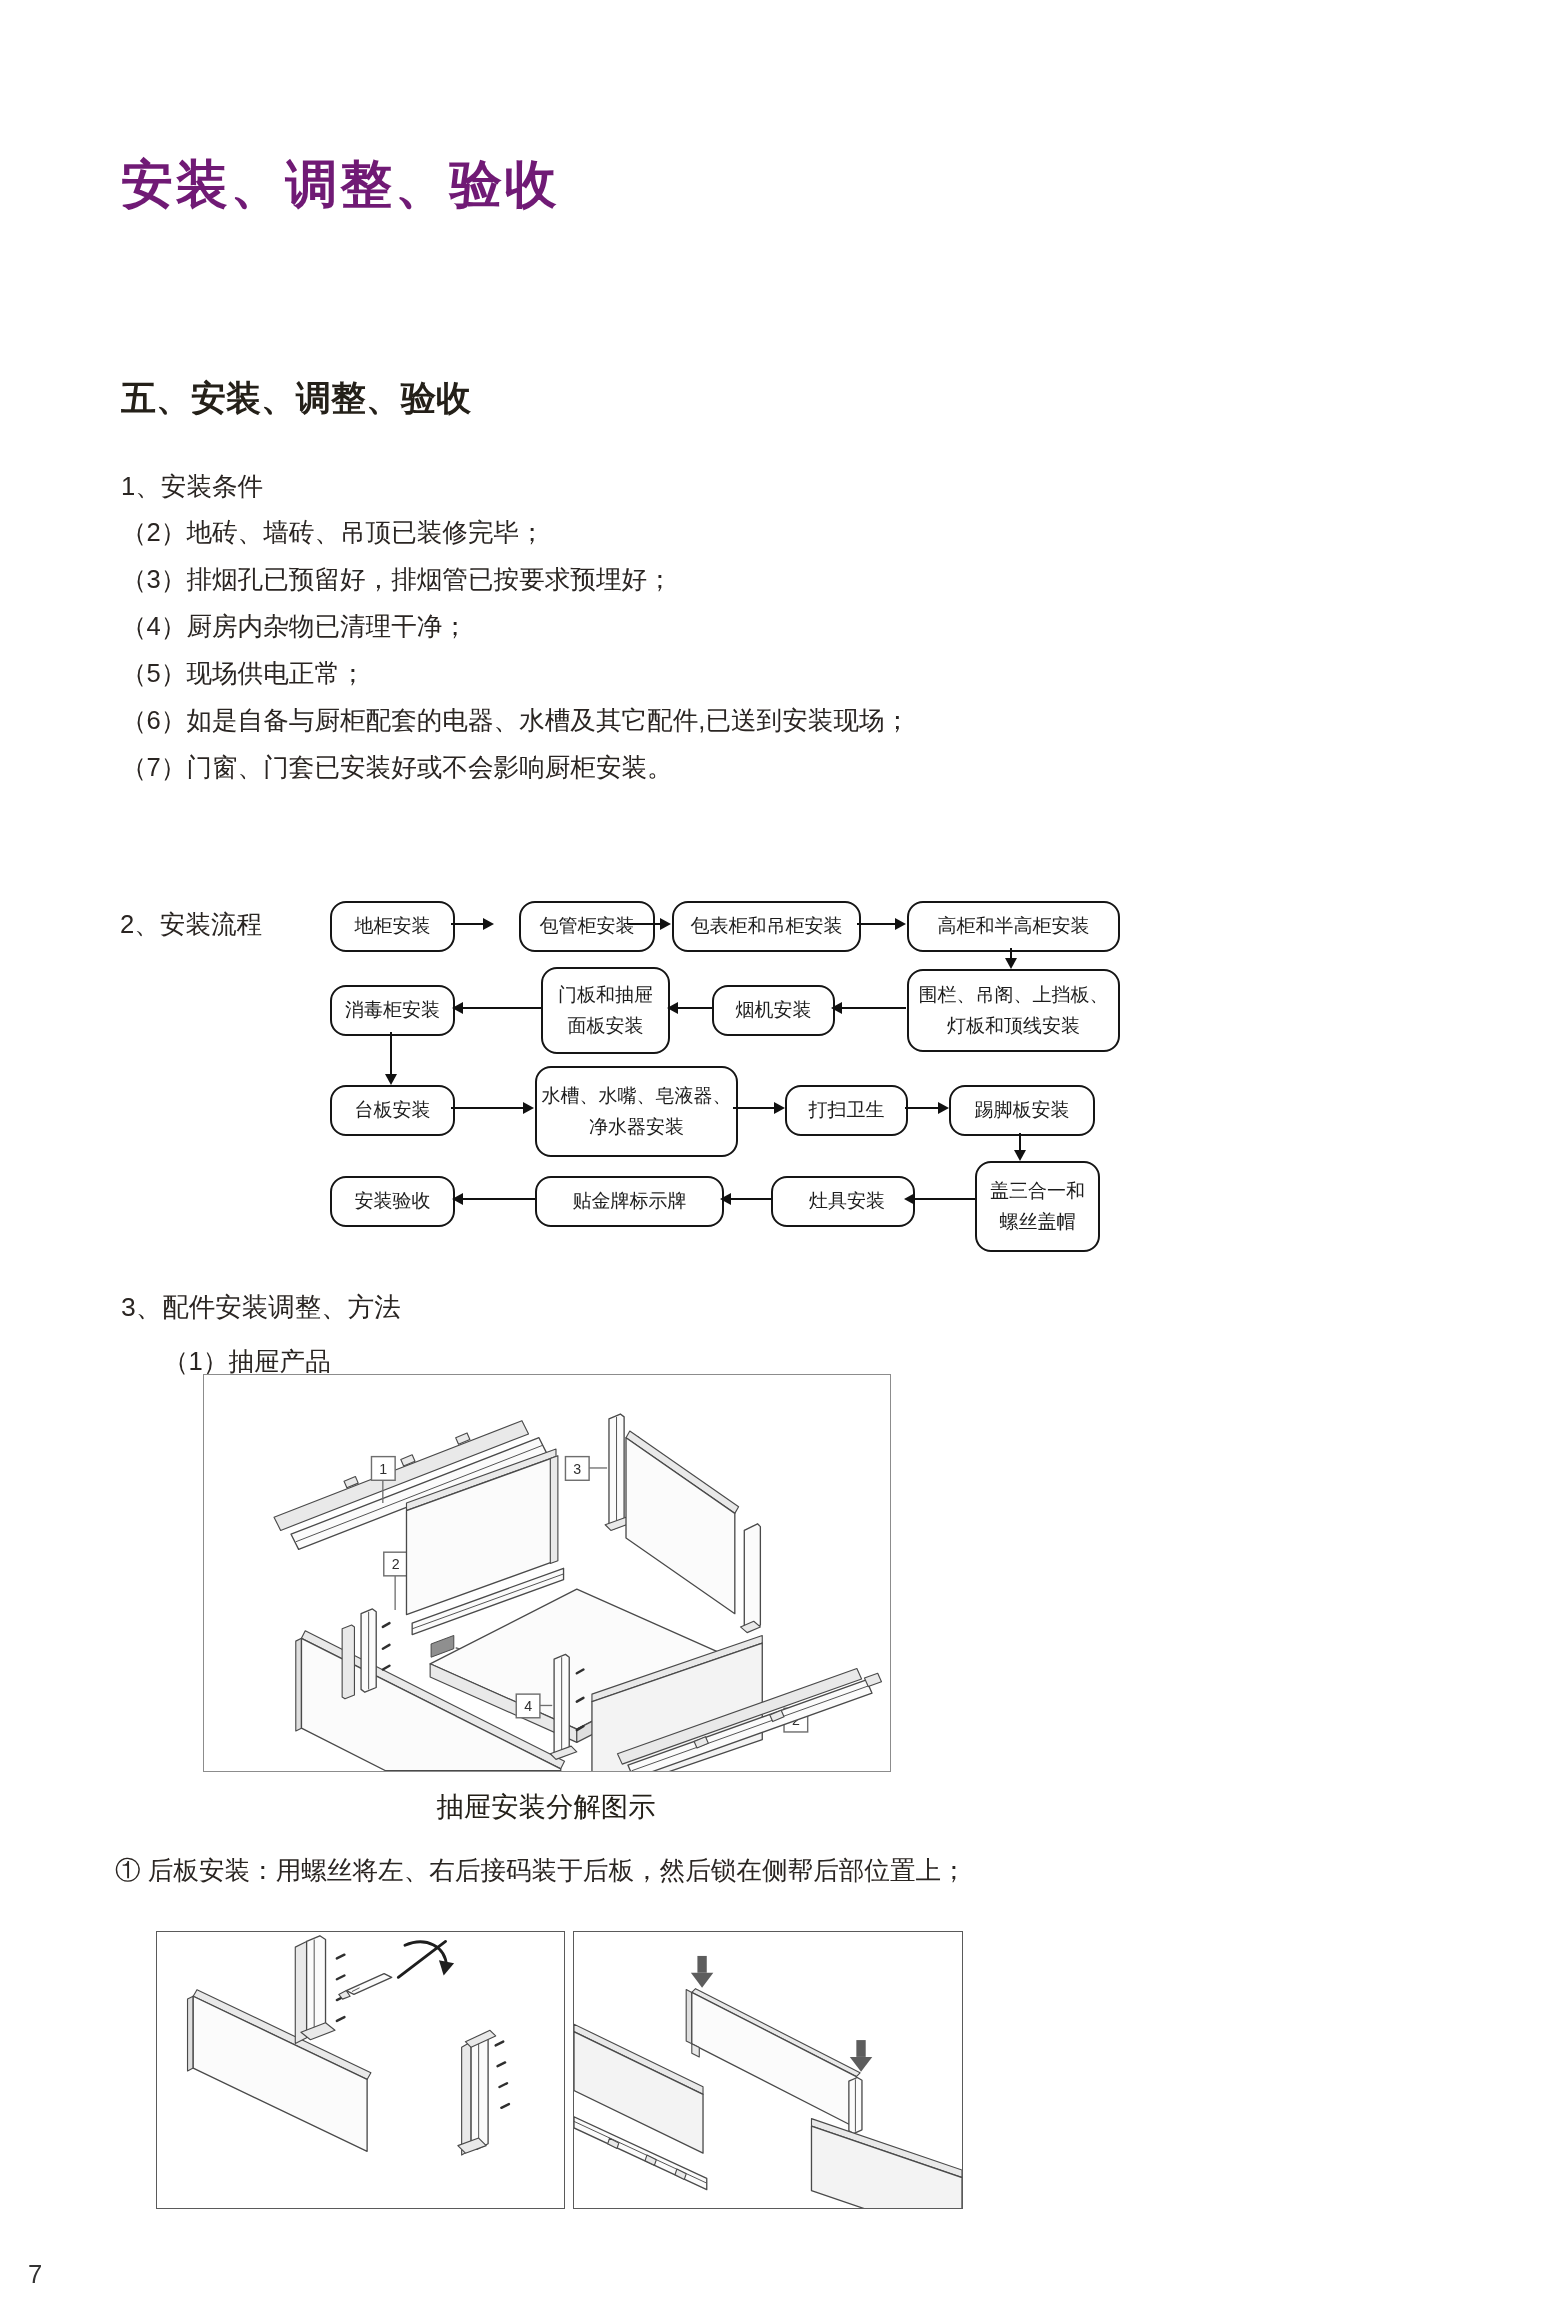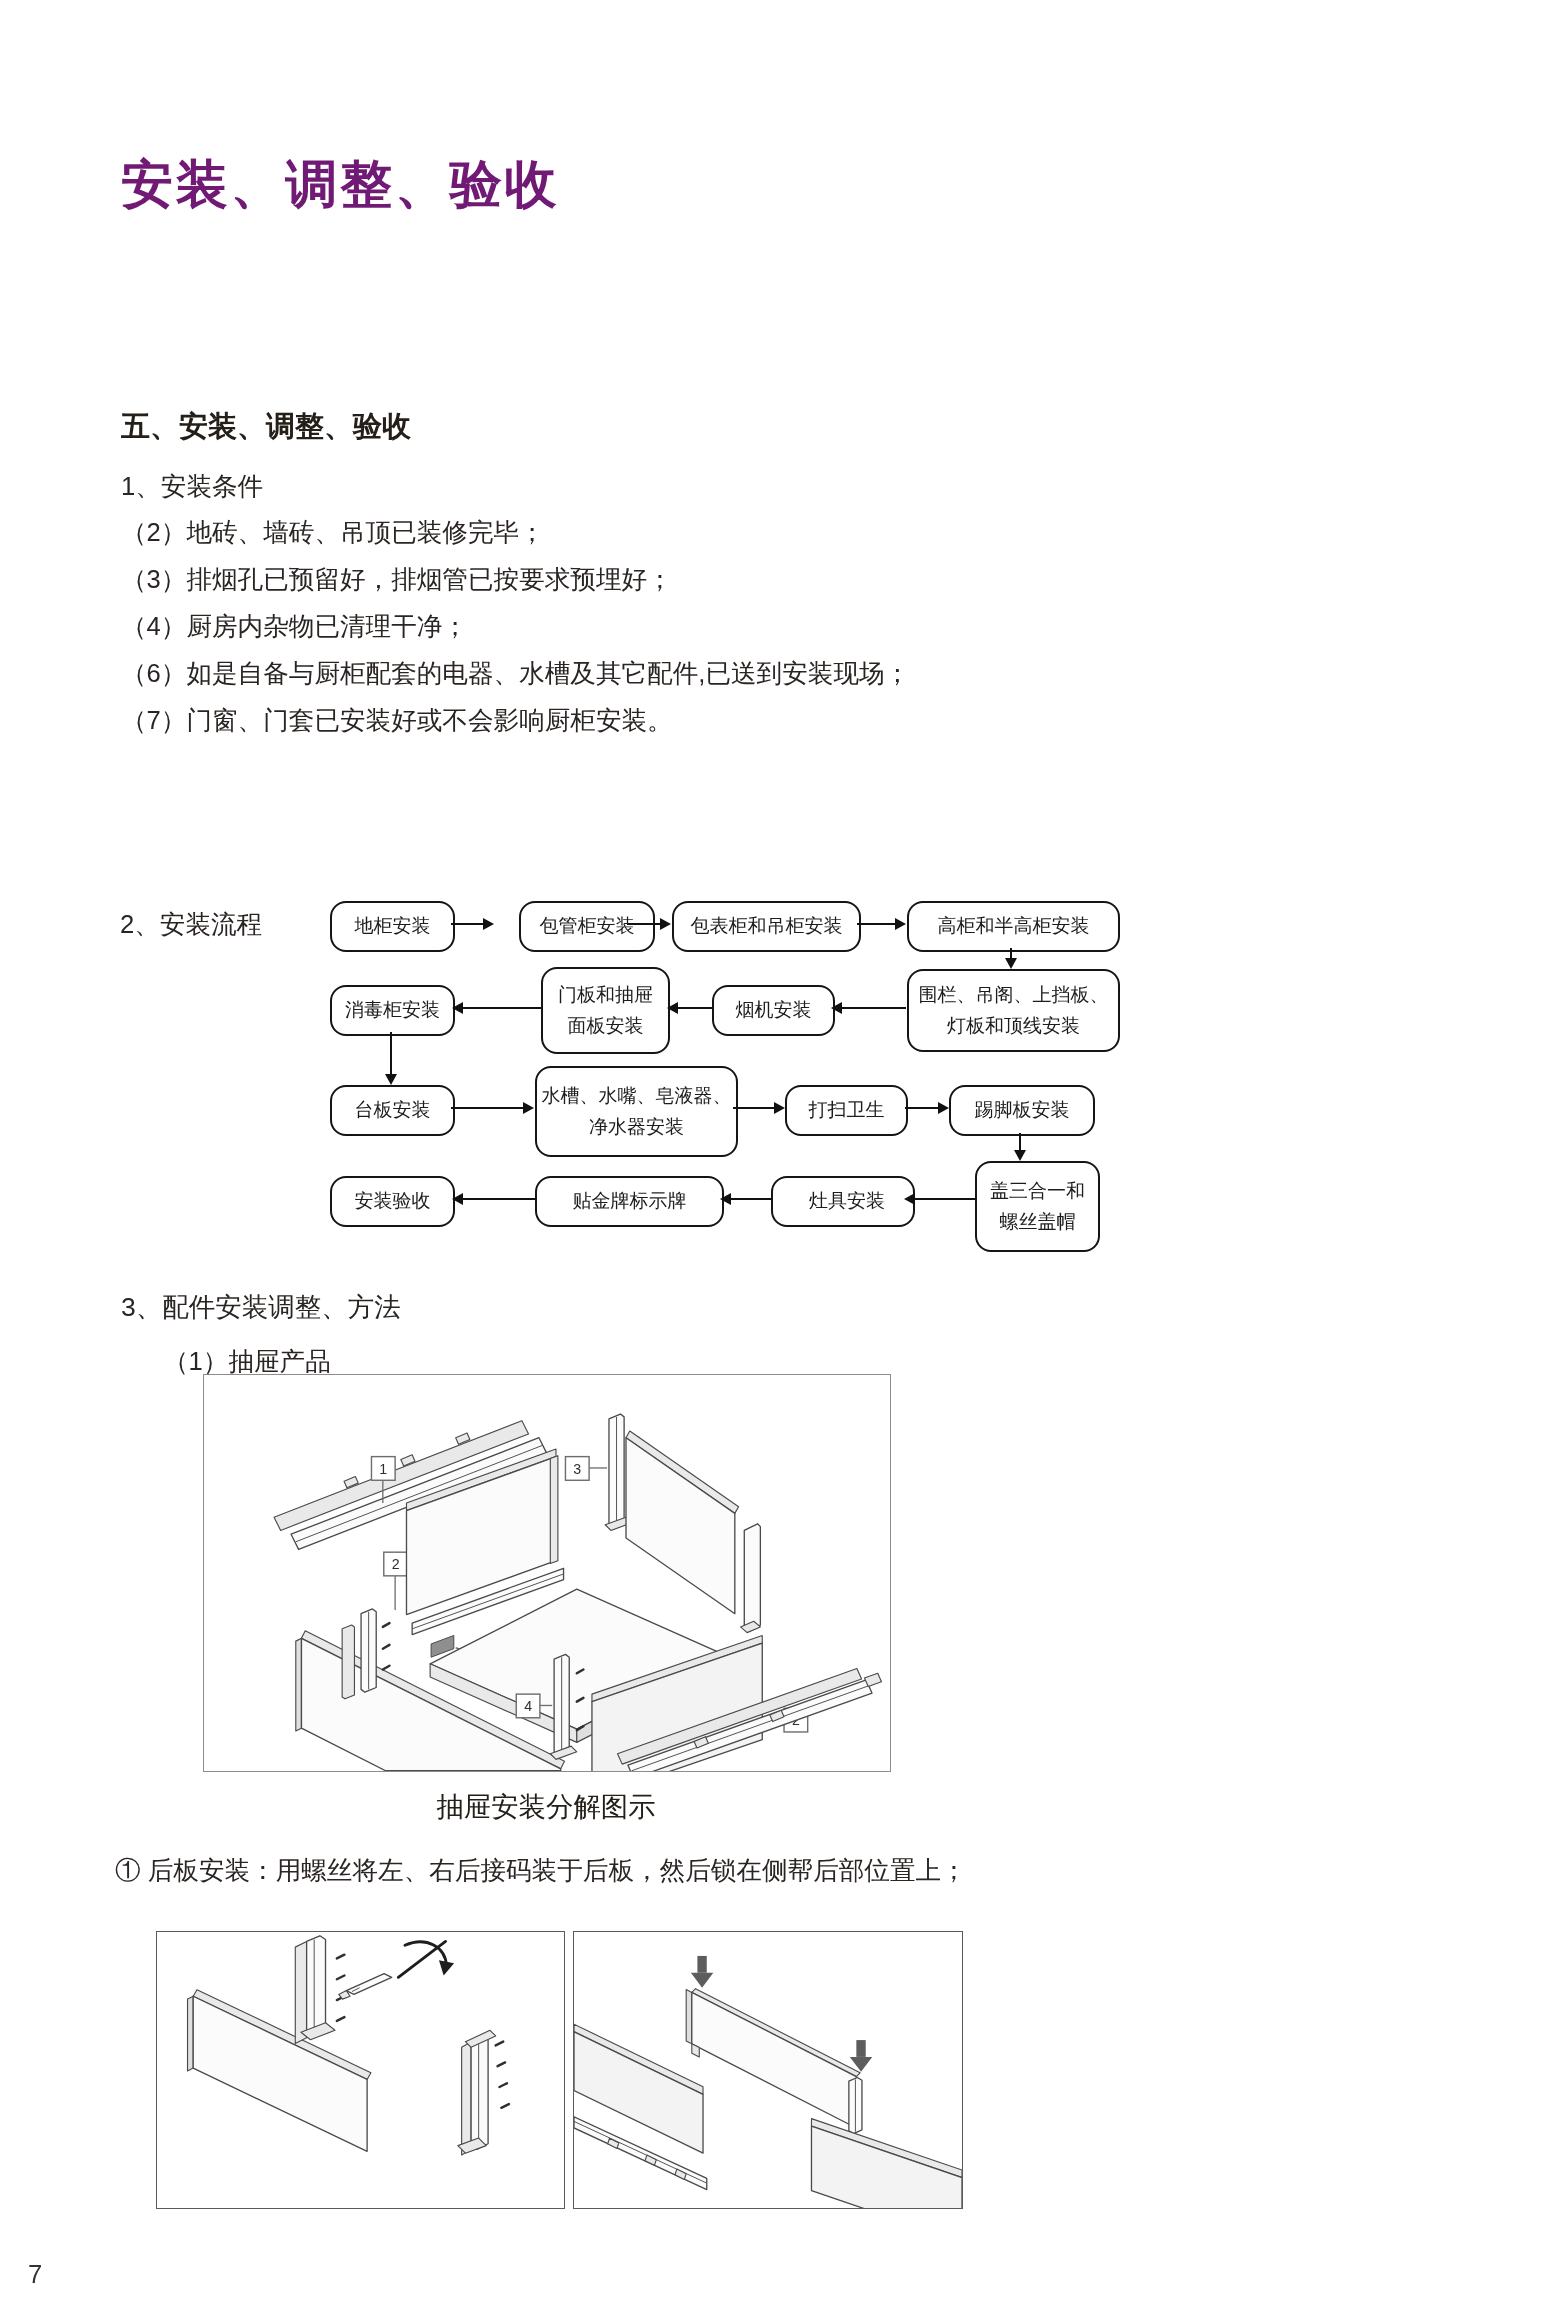--- a/index.html
+++ b/index.html
@@ -1,20 +1,20 @@
 <!DOCTYPE html>
 <html style="font-size:15px"><head>
 <meta charset="utf-8">
 <style>
   html,body{margin:0;padding:0;background:#ffffff;}
   .page{position:relative;width:1561px;height:2319px;background:#fff;overflow:hidden;
         font-family:"Liberation Sans", sans-serif;color:#262221;}
   .abs{position:absolute;}
   .doc-title{font-size:52px;font-weight:700;letter-spacing:2.8px;color:#701a75;}
-  .h2{font-size:29px;font-weight:700;color:#242019;margin-top:32px;}
+  .h2{font-size:35px;font-weight:700;color:#242019;}
   .h3{font-size:25.6px;font-weight:500;color:#2a2522;}
   .item{font-size:25.6px;line-height:47px;color:#2a2522;font-weight:400;}
   .fb{position:absolute;border:2.4px solid #151515;border-radius:16px;background:#fff;
       display:flex;align-items:center;justify-content:center;text-align:center;
       font-size:19px;line-height:1.6;color:#1c1c1c;white-space:pre-line;font-weight:500;}
   .ar{position:absolute;background:#111;}
   .ar-h{height:2.4px;}
   .ar-v{width:2.4px;}
   .ar-r::after{content:'';position:absolute;right:-10.4px;top:50%;transform:translateY(-50%);
       border-left:11.4px solid #111;border-top:6.6px solid transparent;border-bottom:6.6px solid transparent;}
@@ -48,20 +48,21 @@
 
   <div class="abs doc-title" style="left:121px;top:150px;">安装、调整、验收</div>
 
   <div class="abs h2" style="left:121px;top:375px;">五、安装、调整、验收</div>
 
   <div class="abs h3" style="left:121px;top:469px;">1、安装条件</div>
   <div class="abs" style="left:121px;top:509px;width:1344px;">
     <div class="item">（2）地砖、墙砖、吊顶已装修完毕；</div>
     <div class="item">（3）排烟孔已预留好，排烟管已按要求预埋好；</div>
     <div class="item">（4）厨房内杂物已清理干净；</div>
+    <div class="item">（5）现场供电正常；</div>
     <div class="item">（6）如是自备与厨柜配套的电器、水槽及其它配件,已送到安装现场；</div>
     <div class="item">（7）门窗、门套已安装好或不会影响厨柜安装。</div>
   </div>
 
   <div class="abs h3" style="left:120px;top:907px;">2、安装流程</div>
 
   <div class="fb" style="left:330px;top:901px;width:121px;height:47px;">地柜安装</div>
   <div class="fb" style="left:495px;top:901px;width:132px;height:47px;margin-left:24px;">包管柜安装</div>
   <div class="fb" style="left:672px;top:901px;width:185px;height:47px;">包表柜和吊柜安装</div>
   <div class="fb" style="left:907px;top:901px;width:209px;height:47px;">高柜和半高柜安装</div>

